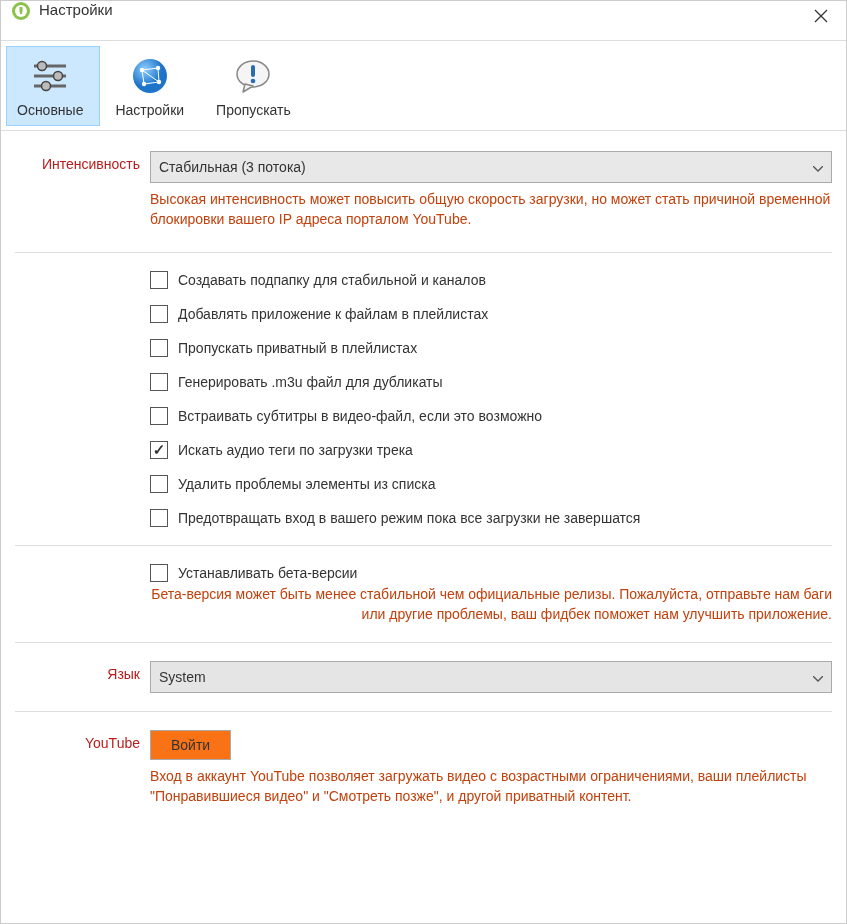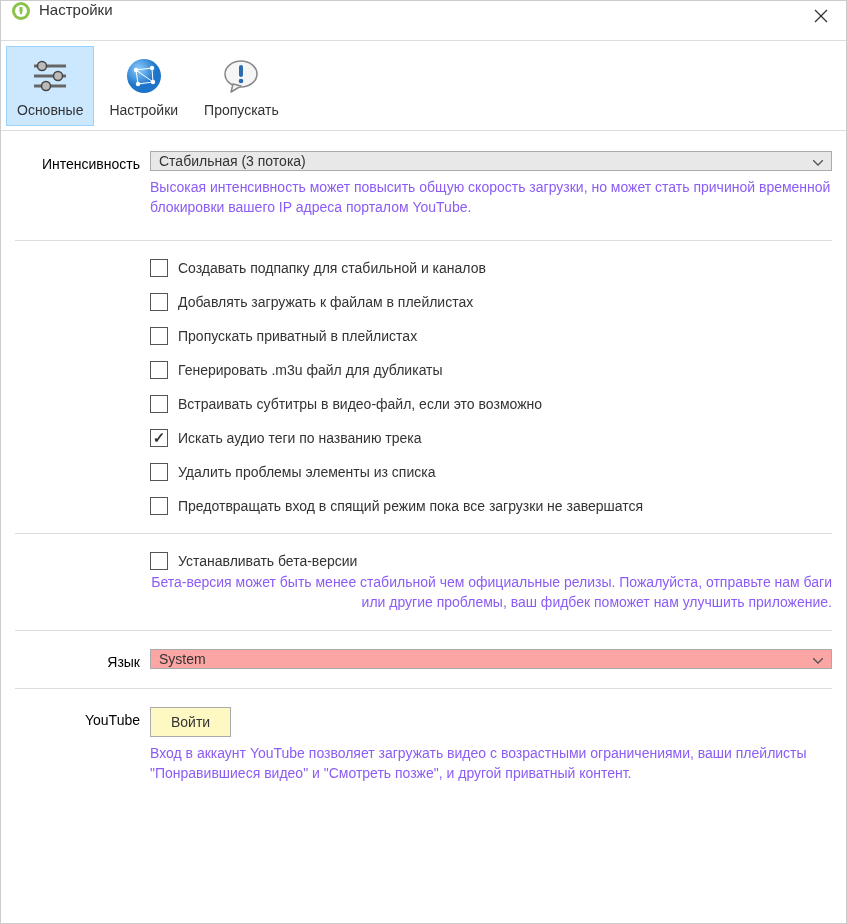--- a/index.html
+++ b/index.html
@@ -36,21 +36,21 @@
   }
   .toolbar {
     height: 90px;
     display: flex;
     align-items: center;
     padding: 0 5px;
     border-bottom: 1px solid #ddd;
   }
   .tool-btn {
     height: 80px;
-    padding: 5px 10px 5px 10px;
+    padding: 5px 16px 5px 10px;
     display: flex;
     flex-direction: column;
     align-items: center;
     justify-content: center;
     border: 1px solid transparent;
     cursor: pointer;
     margin-right: 4px;
   }
   .tool-btn.active {
     background: #cce8ff;
@@ -67,42 +67,42 @@
   .field-row {
     display: flex;
     align-items: flex-start;
     margin-bottom: 6px;
   }
   .label-col {
     width: 135px;
     text-align: right;
     padding-right: 10px;
     padding-top: 5px;
-    color: #000000;
+    color: #b91c1c;
   }
   .control-col {
     flex: 1;
   }
   .select {
     width: 100%;
-    height: 20px;
+    height: 32px;
     background: #e8e8e8;
     border: 1px solid #aaa;
     padding: 0 8px;
     display: flex;
     align-items: center;
     justify-content: space-between;
     cursor: pointer;
   }
   .select.white {
-    background: #fca5a5;
+    background: #e5e5e5;
     border: 1px solid #aaa;
   }
   .help-text {
-    color: #8b5cf6;
+    color: #c2410c;
     font-size: 14px;
     line-height: 1.45;
     margin-top: 6px;
     margin-bottom: 4px;
   }
   .hr {
     border: none;
     border-top: 1px solid #ddd;
     margin: 18px 0 18px 0;
   }
@@ -129,21 +129,21 @@
     color: #333;
     line-height: 1;
   }
   .check-label {
     cursor: default;
     color: #333;
   }
   .btn {
     height: 30px;
     padding: 0 20px;
-    background: #fef9c3;
+    background: #f97316;
     border: 1px solid #aaa;
     display: inline-flex;
     align-items: center;
     justify-content: center;
     cursor: pointer;
   }
   .indent-controls {
     margin-left: 135px;
   }
 </style>
@@ -235,45 +235,45 @@
 
   <hr class="hr">
 
   <div class="indent-controls">
     <div class="checkbox-row">
       <div class="checkbox"></div>
       <span class="check-label">Создавать подпапку для стабильной и каналов</span>
     </div>
     <div class="checkbox-row">
       <div class="checkbox"></div>
-      <span class="check-label">Добавлять загружать к файлам в плейлистах</span>
+      <span class="check-label">Добавлять приложение к файлам в плейлистах</span>
     </div>
     <div class="checkbox-row">
       <div class="checkbox"></div>
       <span class="check-label">Пропускать приватный в плейлистах</span>
     </div>
     <div class="checkbox-row">
       <div class="checkbox"></div>
       <span class="check-label">Генерировать .m3u файл для дубликаты</span>
     </div>
     <div class="checkbox-row">
       <div class="checkbox"></div>
       <span class="check-label">Встраивать субтитры в видео-файл, если это возможно</span>
     </div>
     <div class="checkbox-row">
       <div class="checkbox checked"></div>
-      <span class="check-label">Искать аудио теги по названию трека</span>
+      <span class="check-label">Искать аудио теги по загрузки трека</span>
     </div>
     <div class="checkbox-row">
       <div class="checkbox"></div>
       <span class="check-label">Удалить проблемы элементы из списка</span>
     </div>
     <div class="checkbox-row" style="margin-bottom:4px;">
       <div class="checkbox"></div>
-      <span class="check-label">Предотвращать вход в спящий режим пока все загрузки не завершатся</span>
+      <span class="check-label">Предотвращать вход в вашего режим пока все загрузки не завершатся</span>
     </div>
   </div>
 
   <hr class="hr">
 
   <div class="indent-controls">
     <div class="checkbox-row" style="margin-bottom:0;">
       <div class="checkbox"></div>
       <span class="check-label">Устанавливать бета-версии</span>
     </div>

